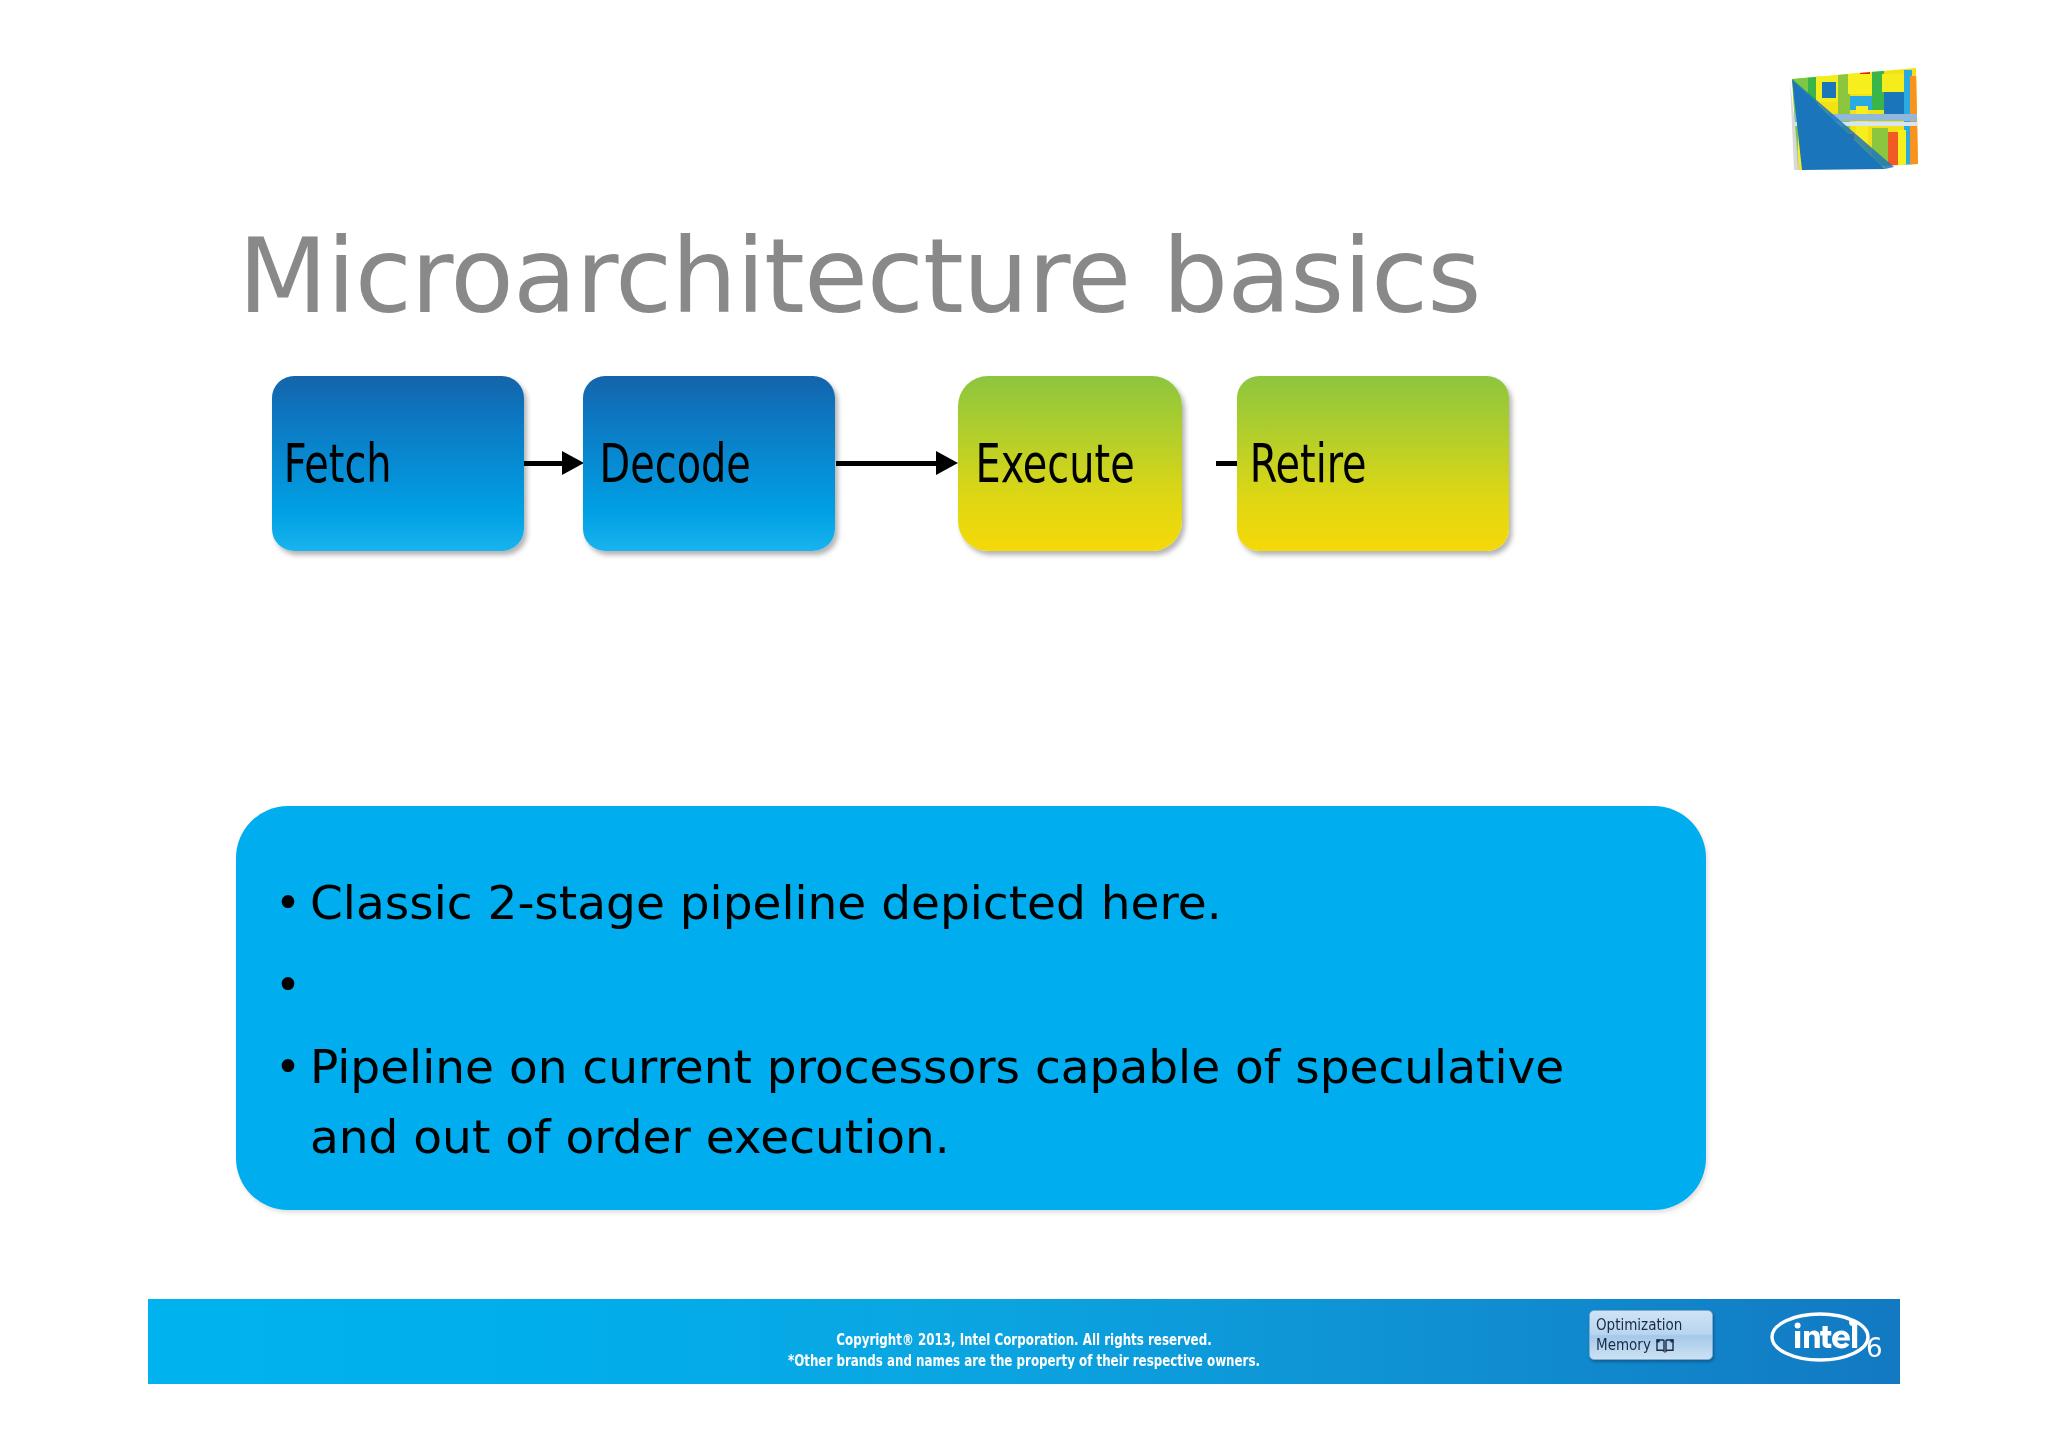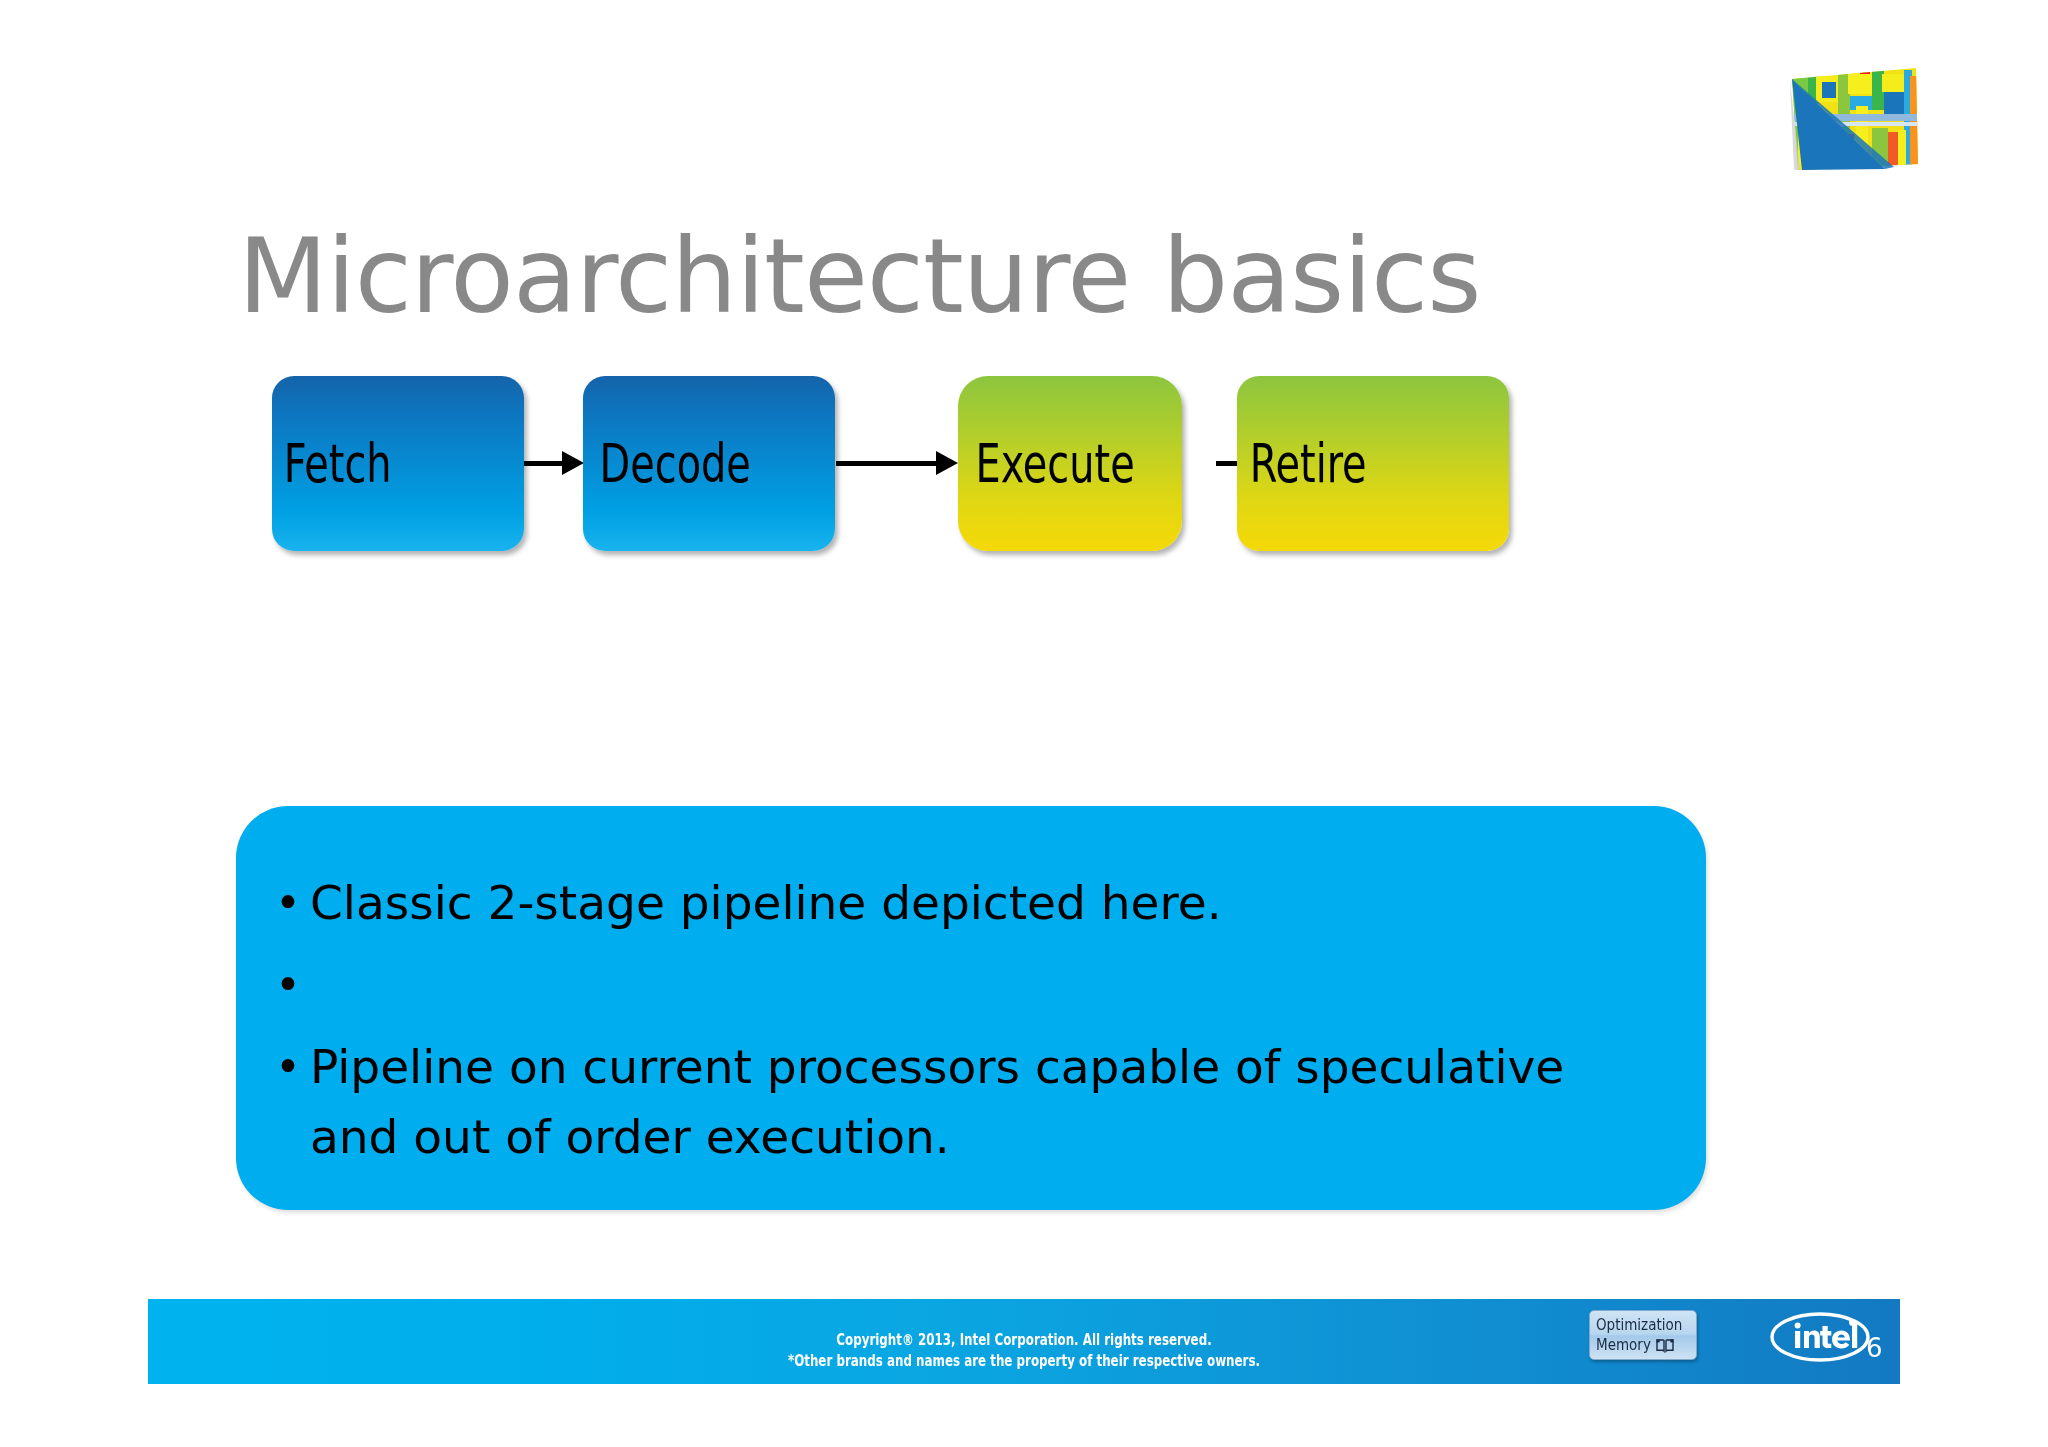--- a/index.html
+++ b/index.html
@@ -173,21 +173,21 @@
     font-family: "DejaVu Sans Condensed", "DejaVu Sans", sans-serif;
     font-size: 15px;
     line-height: 21px;
     font-weight: bold;
     transform: scaleX(0.88);
   }
   .opt-notice {
     position: absolute;
     left: 1441px;
     top: 11px;
-    width: 108px;
+    width: 124px;
     height: 50px;
     border-radius: 5px;
     background: linear-gradient(to bottom, #cfe3f4 0%, #b8d6ef 48%, #a4c9e9 52%, #cde2f3 100%);
     border: 1px solid #7fa9cd;
     box-shadow: 1px 2px 3px rgba(0,0,0,0.28);
     padding: 4px 0 4px 6px;
     box-sizing: border-box;
   }
   .opt-line {
     font-family: "DejaVu Sans Condensed", "DejaVu Sans", sans-serif;

